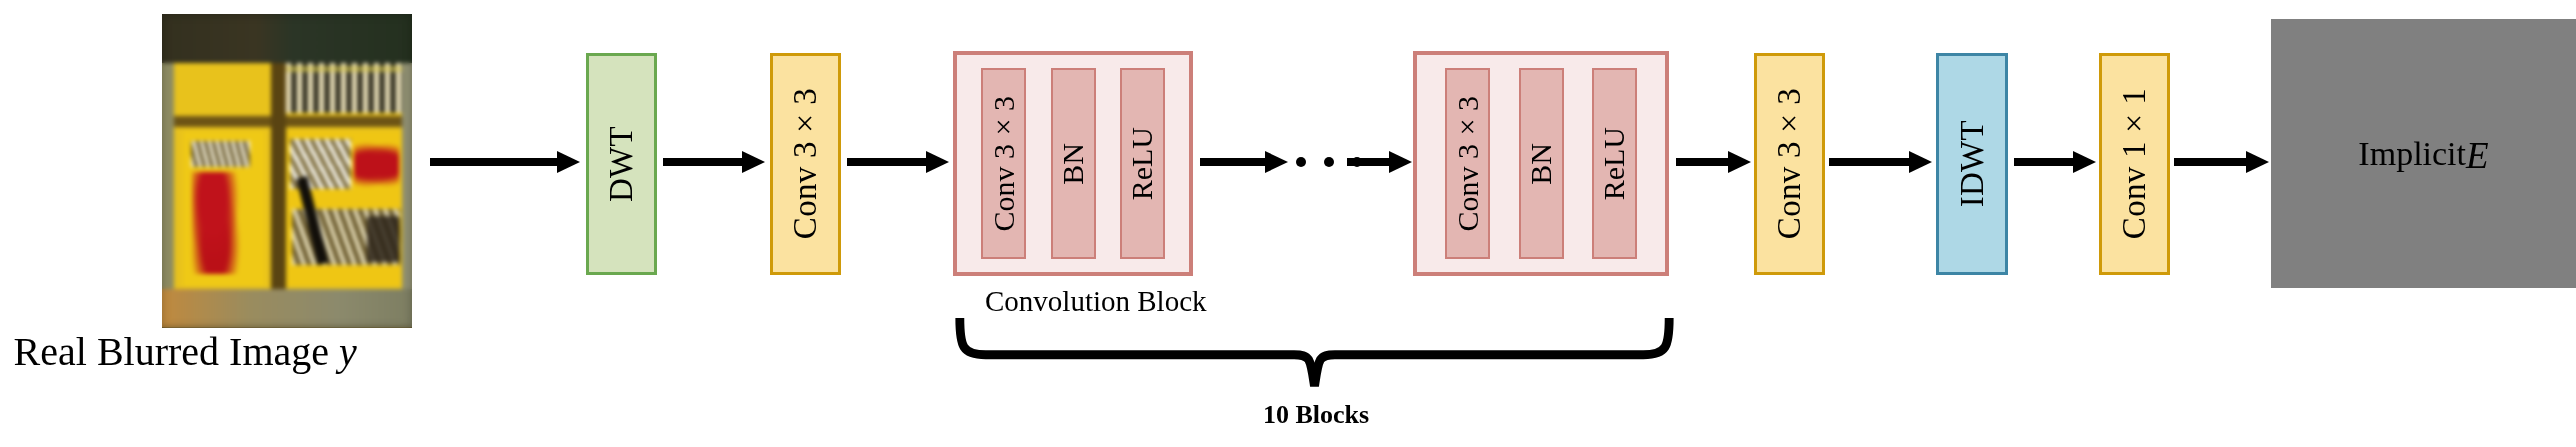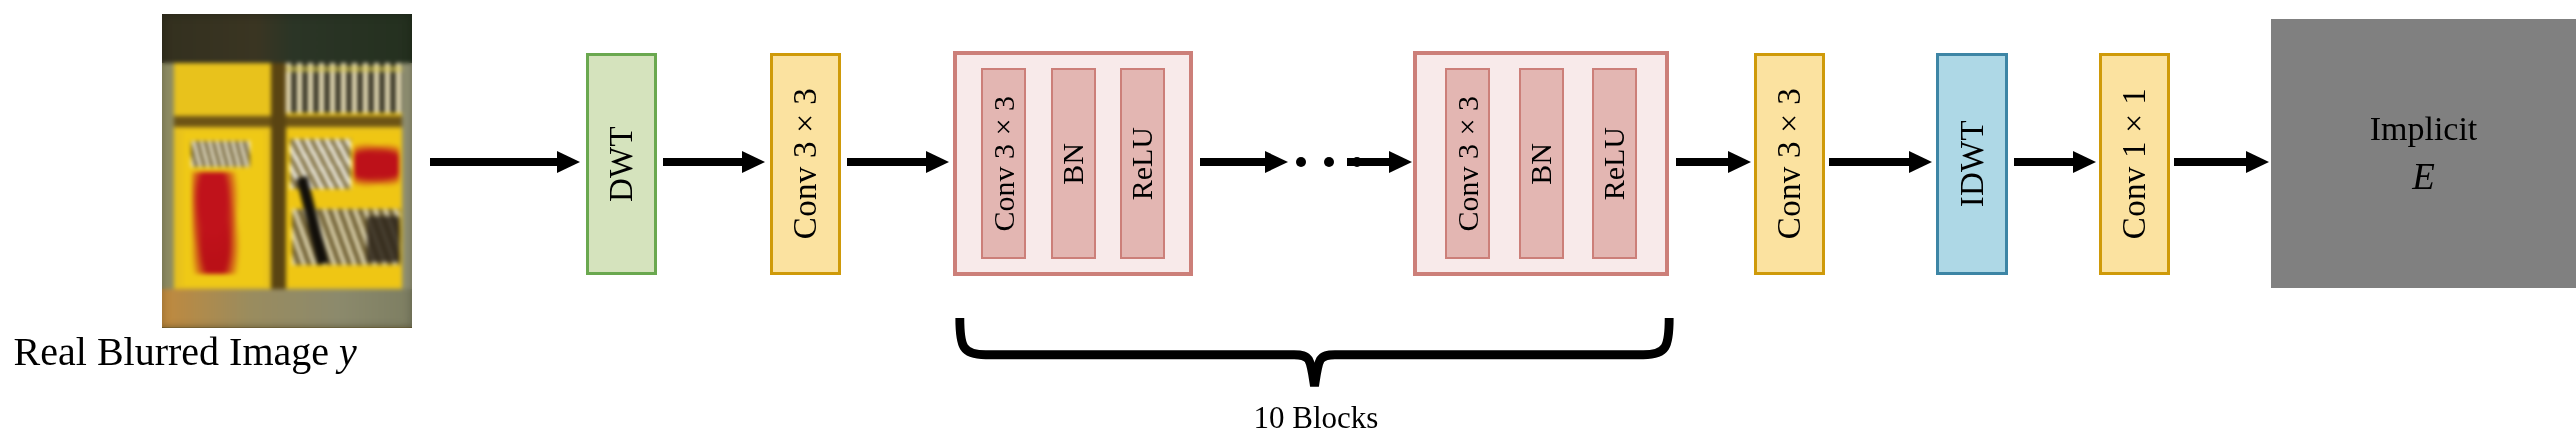--- a/index.html
+++ b/index.html
@@ -134,21 +134,21 @@
     font-size: 30px;
     line-height: 1;
   }
 
   
   .graybox {
     position: absolute;
     box-sizing: border-box;
     background:#808080;
     display:flex;
-    flex-direction:column;
+    flex-direction:row;
     align-items:center;
     justify-content:center;
     font-size: 34px;
     line-height: 1.22;
     text-align:center;
   }
   .graybox .eline { font-style: italic; font-size: 37px; margin-top: 4.1px; }
 
   
   .arrow {
@@ -183,23 +183,24 @@
     background:#000;
     border-radius:50%;
   }
 
   
   .brace {
     position:absolute;
   }
   .bracelabel {
     position:absolute;
-    font-size: 31px;
+    font-size: 26px;
     white-space:nowrap;
     text-align:center;
+    font-weight:bold;
   }
   .cblabel {
     position:absolute;
     font-size: 29px;
     white-space:nowrap;
   }
 </style>
 </head>
 <body>
 
@@ -324,20 +325,21 @@
 
   <div class="vbox box-yellow" style="left:2099px; top:53px; width:71px; height:222px;">
     <span class="vlabel">Conv 1×1</span>
   </div>
 
   <div class="graybox" style="left:2271px; top:19px; width:305px; height:269px;">
     <div>Implicit</div>
     <div class="eline">E</div>
   </div>
 
+  <div class="cblabel" style="left:985px; top:285px;">Convolution Block</div>
 
   <div class="brace" style="left:953px; top:315px;">
     <svg width="723" height="74" viewBox="0 0 1060 108">
       <path d="M 10 4
                C 10 46, 14 58, 48 58
                L 500 58
                C 524 58, 524 64, 530 104
                C 536 64, 536 58, 560 58
                L 1012 58
                C 1046 58, 1050 46, 1050 4" fill="none" stroke="#000000" stroke-width="13" stroke-linecap="butt"></path>

